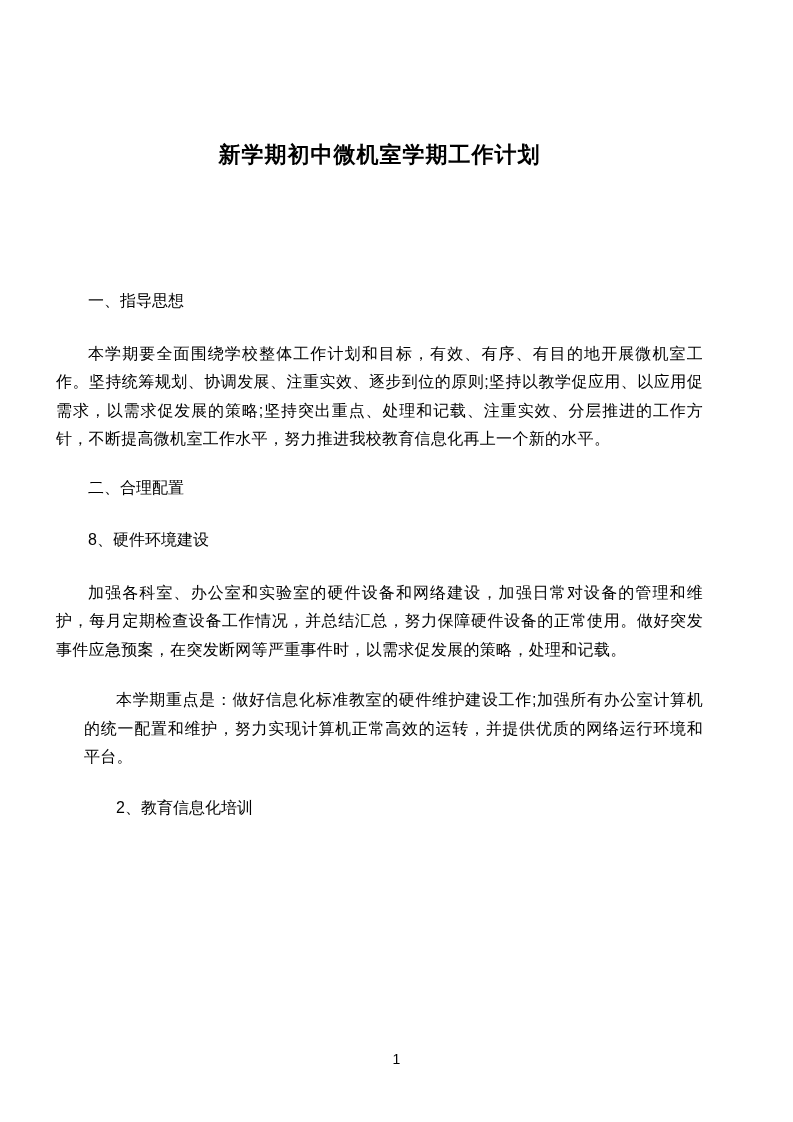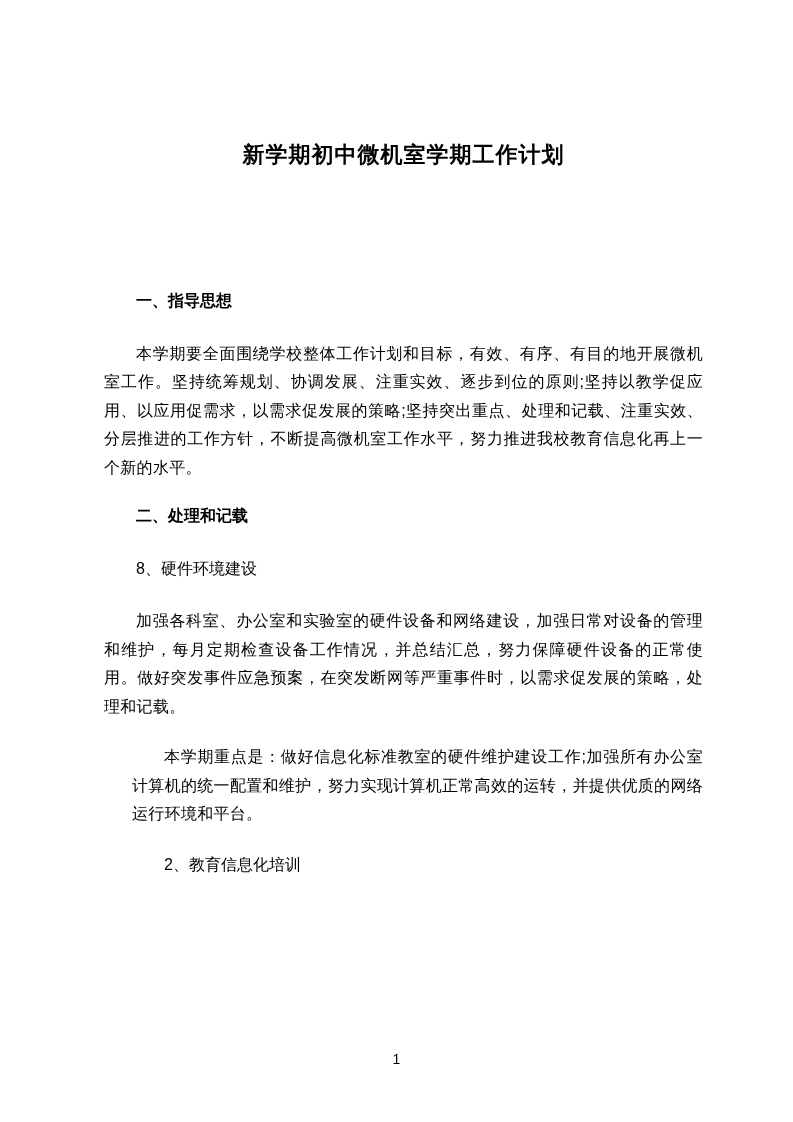--- a/index.html
+++ b/index.html
@@ -7,41 +7,41 @@
     padding: 0;
     background: #ffffff;
   }
   .page {
     position: relative;
     width: 793px;
     height: 1122px;
     margin: 0 auto;
     background: #ffffff;
     box-sizing: border-box;
-    padding: 139px 90px 0 104px;
+    padding: 139px 90px 0 56px;
     font-family: "Liberation Sans", "DejaVu Sans", sans-serif;
     color: #000000;
     overflow: hidden;
   }
   .doc-title {
     font-size: 22px;
     line-height: 32px;
     font-weight: 700;
     text-align: center;
     margin: 0;
     letter-spacing: 1px;
   }
   .block {
     font-size: 16px;
     line-height: 28.5px;
     margin: 0;
   }
   .heading {
     text-indent: 2em;
-    font-weight: 700;
+    font-weight: 400;
   }
   .subheading {
     text-indent: 2em;
     font-weight: 400;
   }
   .para {
     text-indent: 2em;
     text-align: justify;
     text-align-last: left;
     letter-spacing: 0.3px;
@@ -64,21 +64,21 @@
 <body>
 
 <div class="page">
 
   <h1 class="doc-title">新学期初中微机室学期工作计划</h1>
 
   <p class="block heading mt-title-gap">一、指导思想</p>
 
   <p class="block para mt-24">本学期要全面围绕学校整体工作计划和目标，有效、有序、有目的地开展微机室工作。坚持统筹规划、协调发展、注重实效、逐步到位的原则;坚持以教学促应用、以应用促需求，以需求促发展的策略;坚持突出重点、处理和记载、注重实效、分层推进的工作方针，不断提高微机室工作水平，努力推进我校教育信息化再上一个新的水平。</p>
 
-  <p class="block heading mt-20">二、处理和记载</p>
+  <p class="block heading mt-20">二、合理配置</p>
 
   <p class="block subheading mt-24">8、硬件环境建设</p>
 
   <p class="block para mt-24">加强各科室、办公室和实验室的硬件设备和网络建设，加强日常对设备的管理和维护，每月定期检查设备工作情况，并总结汇总，努力保障硬件设备的正常使用。做好突发事件应急预案，在突发断网等严重事件时，以需求促发展的策略，处理和记载。</p>
 
   <p class="block para mt-22">本学期重点是：做好信息化标准教室的硬件维护建设工作;加强所有办公室计算机的统一配置和维护，努力实现计算机正常高效的运转，并提供优质的网络运行环境和平台。</p>
 
   <p class="block subheading mt-22">2、教育信息化培训</p>
 
 

